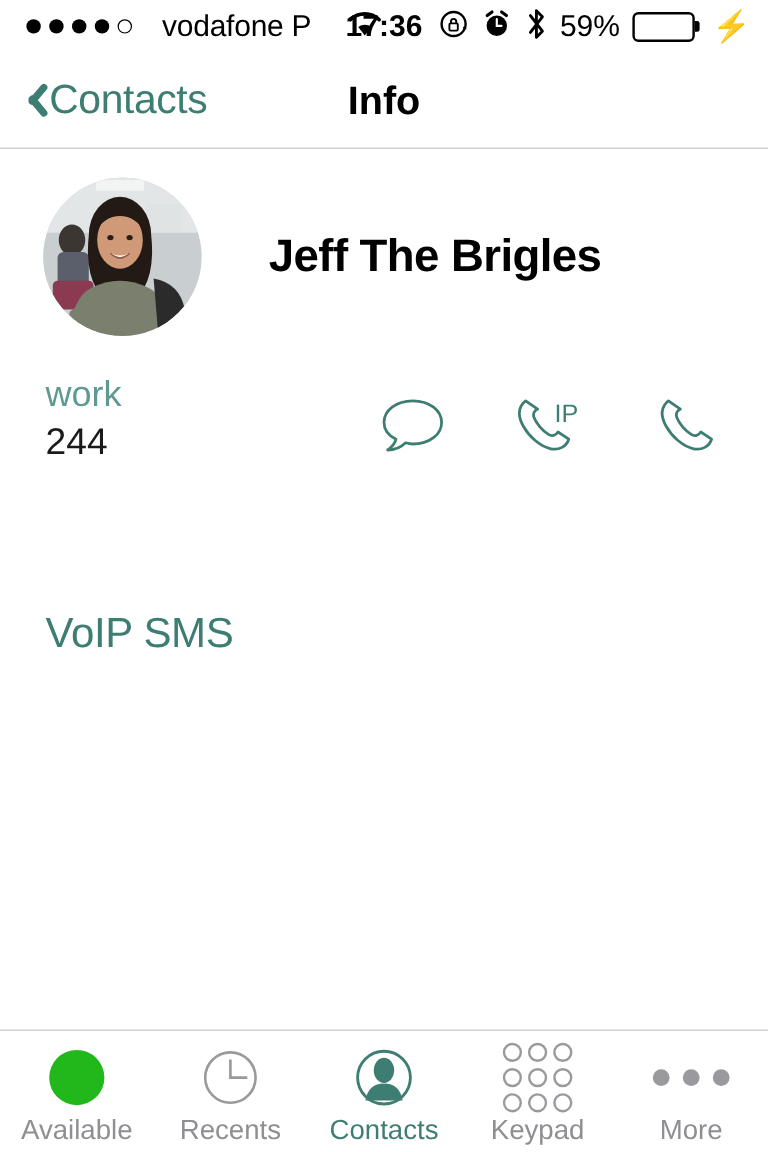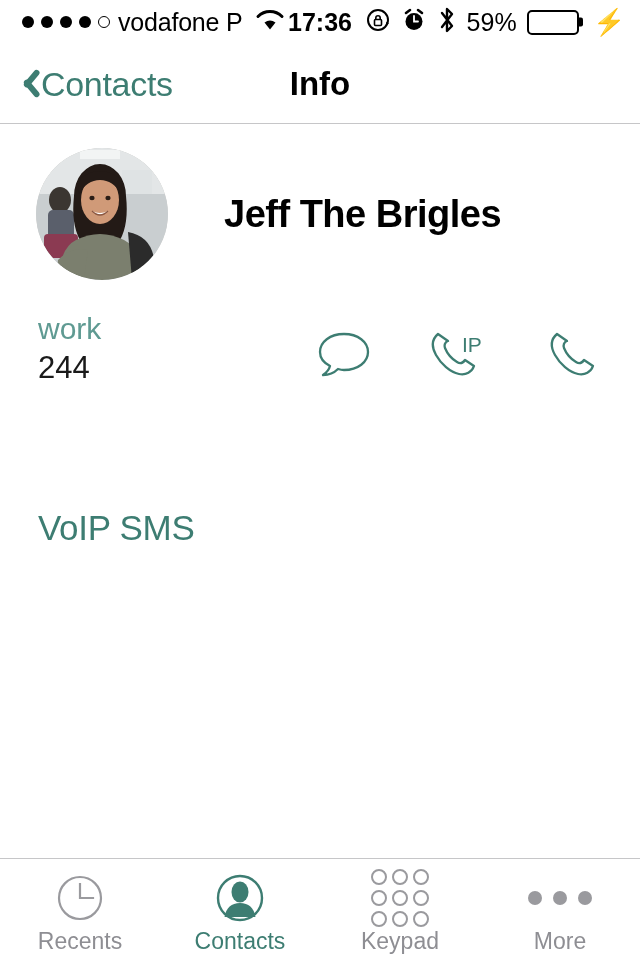--- a/index.html
+++ b/index.html
@@ -9,21 +9,21 @@
     font-family:"Liberation Sans", sans-serif;
     -webkit-font-smoothing:antialiased;
   }
   #app { position:relative; width:640px; height:960px; overflow:hidden; background:#fff; }
 
   
   .statusbar {
     position:absolute; top:0; left:0; width:640px; height:44px;
     display:flex; align-items:center; color:#000;
   }
-  .sb-left { display:flex; align-items:center; margin-left:22px; gap:8px; }
+  .sb-left { display:flex; align-items:center; margin-left:22px; gap:25px; }
   .dots { display:flex; align-items:center; gap:7px; }
   .dot { width:12px; height:12px; border-radius:50%; background:#000; }
   .dot.hollow { background:transparent; border:1.6px solid #000; }
   .carrier { font-size:25px; letter-spacing:-0.2px; }
   .wifi { margin-left:4px; }
   .sb-time {
     position:absolute; left:0; width:640px; text-align:center;
     font-size:25px; font-weight:bold; letter-spacing:0px;
   }
   .sb-right {
@@ -253,20 +253,26 @@
   </div>
 
   <div class="action-list">
     <div class="action-item">
       <span class="action-label">VoIP SMS</span>
     </div>
   </div>
 
   <div class="tabbar">
 
+    <div class="tab">
+      <span class="tab-ico">
+        <span class="green-circle"></span>
+      </span>
+      <span class="tab-label">Available</span>
+    </div>
 
     <div class="tab">
       <span class="tab-ico">
         <svg width="50" height="50" viewBox="0 0 50 50">
           <circle cx="25" cy="25" r="21" stroke="#9a9a9e" stroke-width="2.2" fill="none"></circle>
           <path d="M25 11 V25 H38" stroke="#9a9a9e" stroke-width="2.2" fill="none" stroke-linecap="square"></path>
         </svg>
       </span>
       <span class="tab-label">Recents</span>
     </div>

